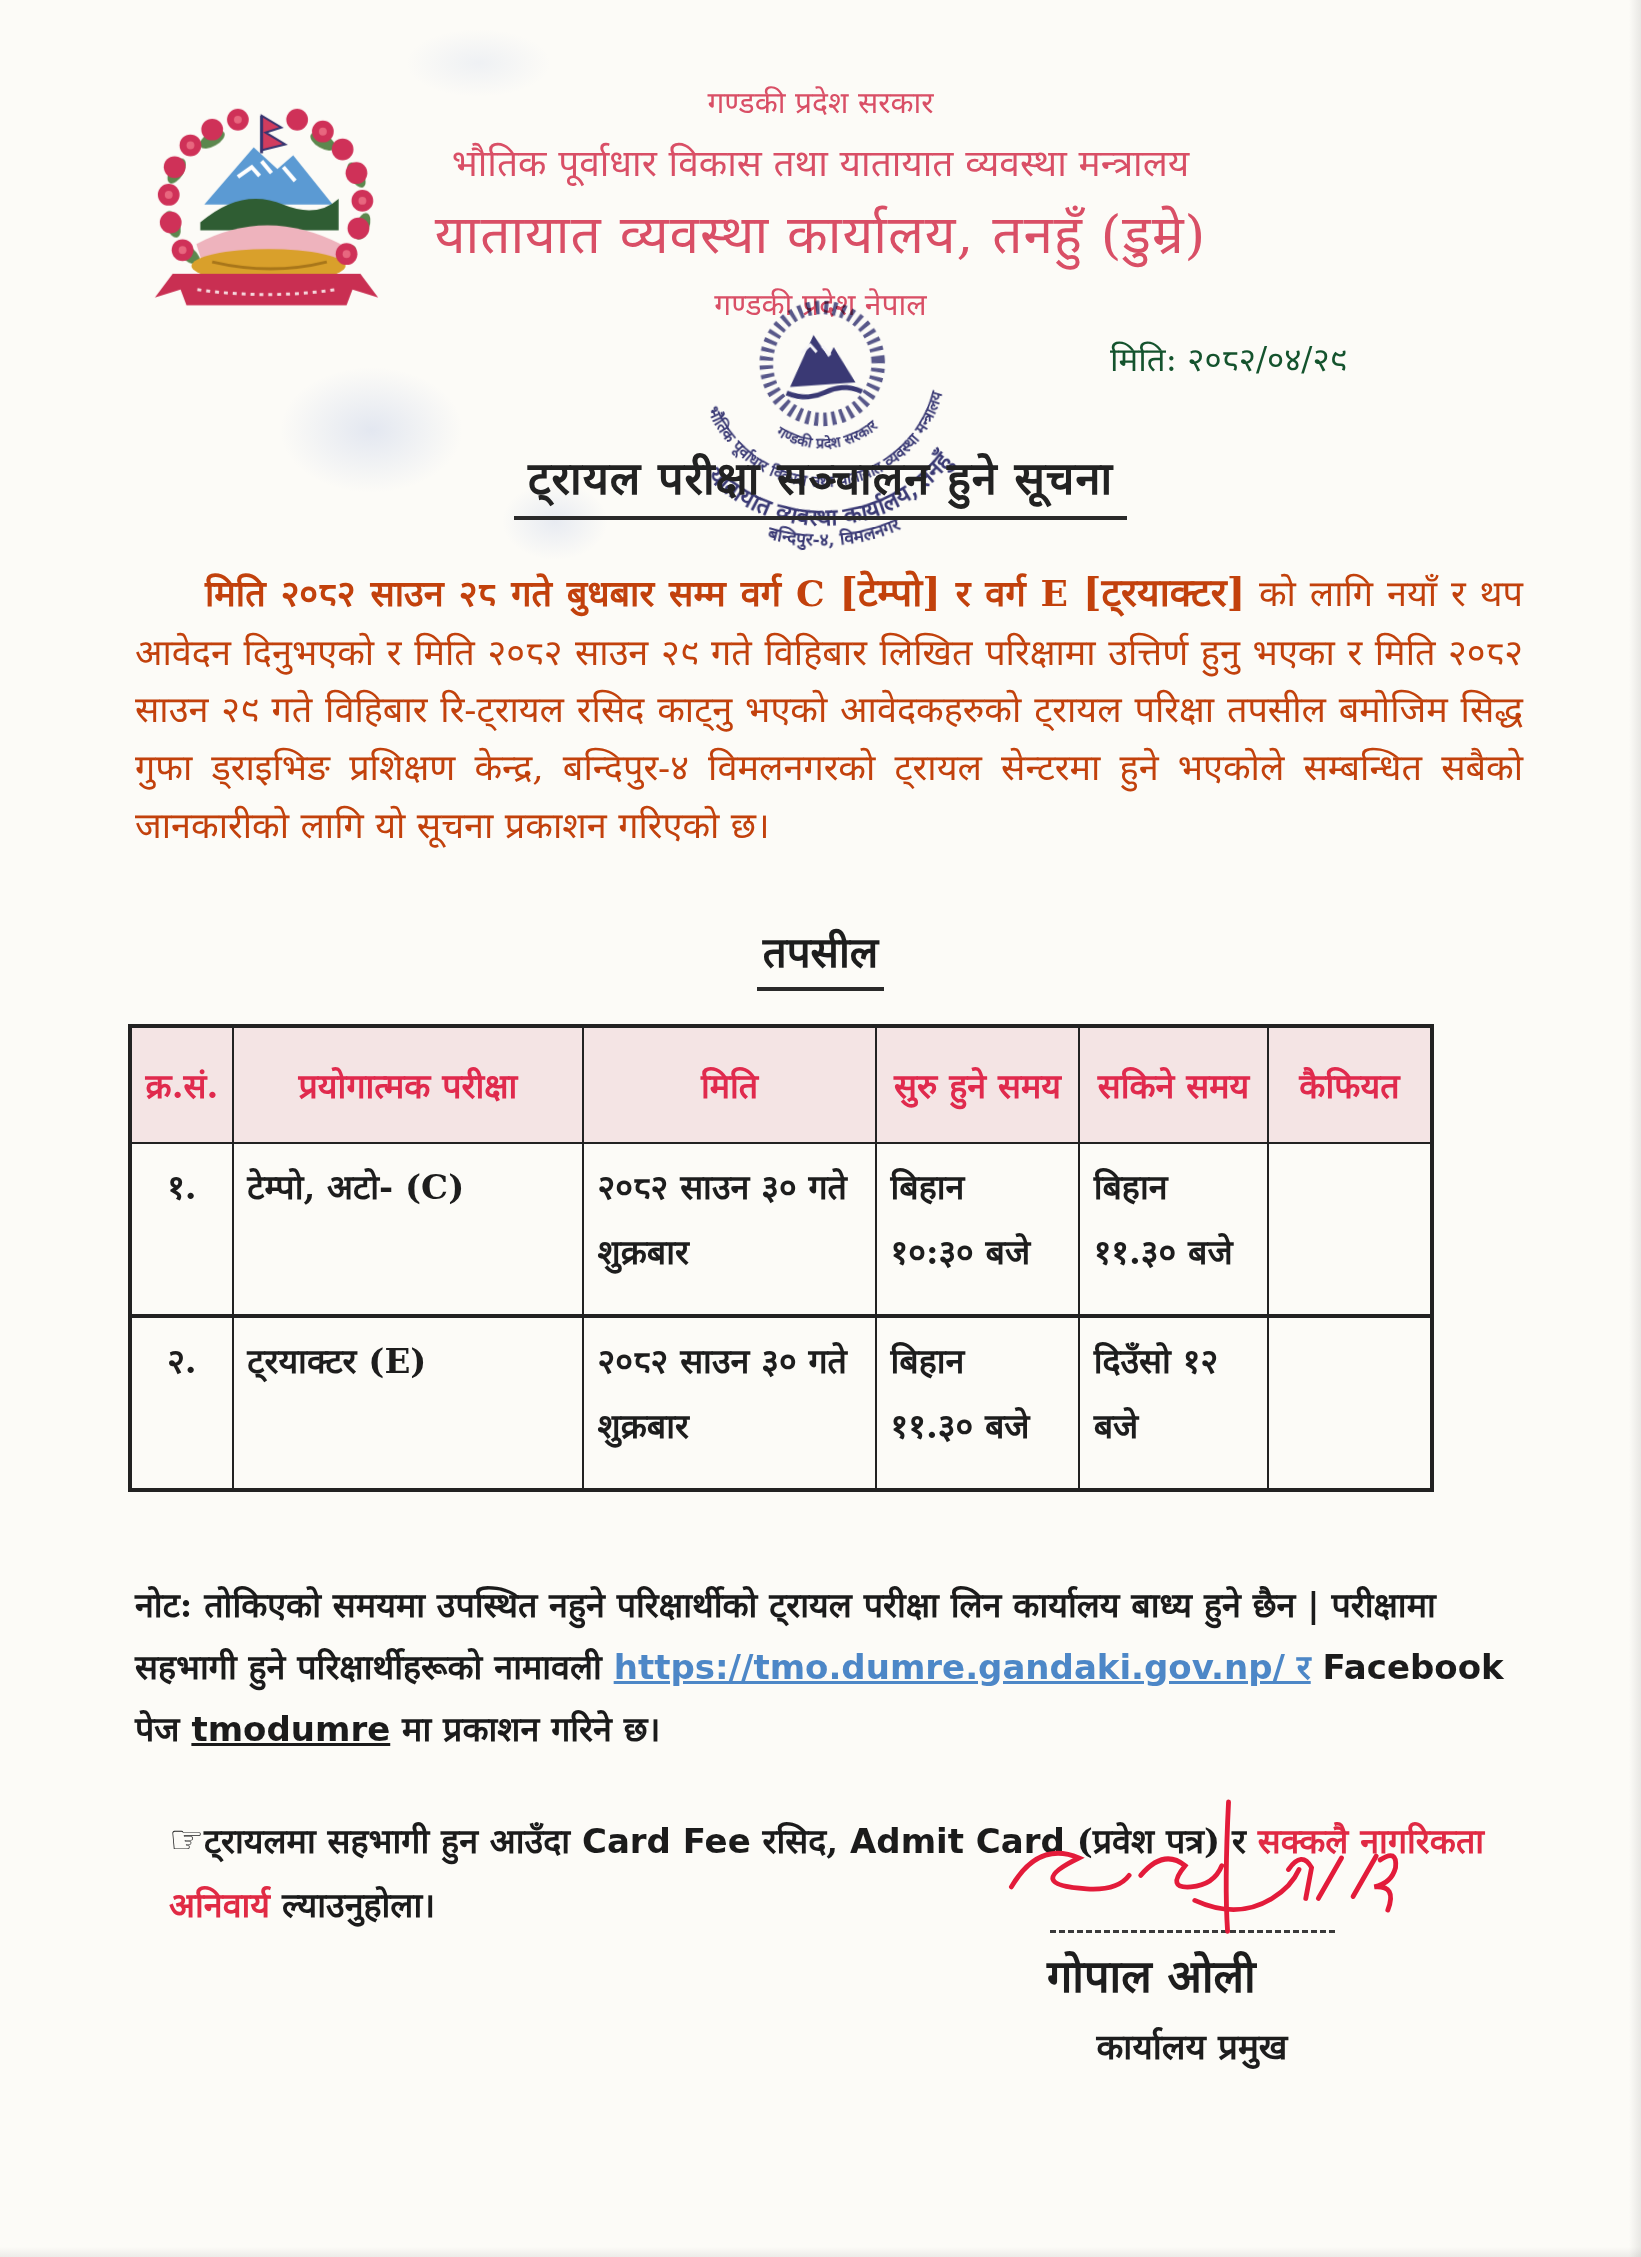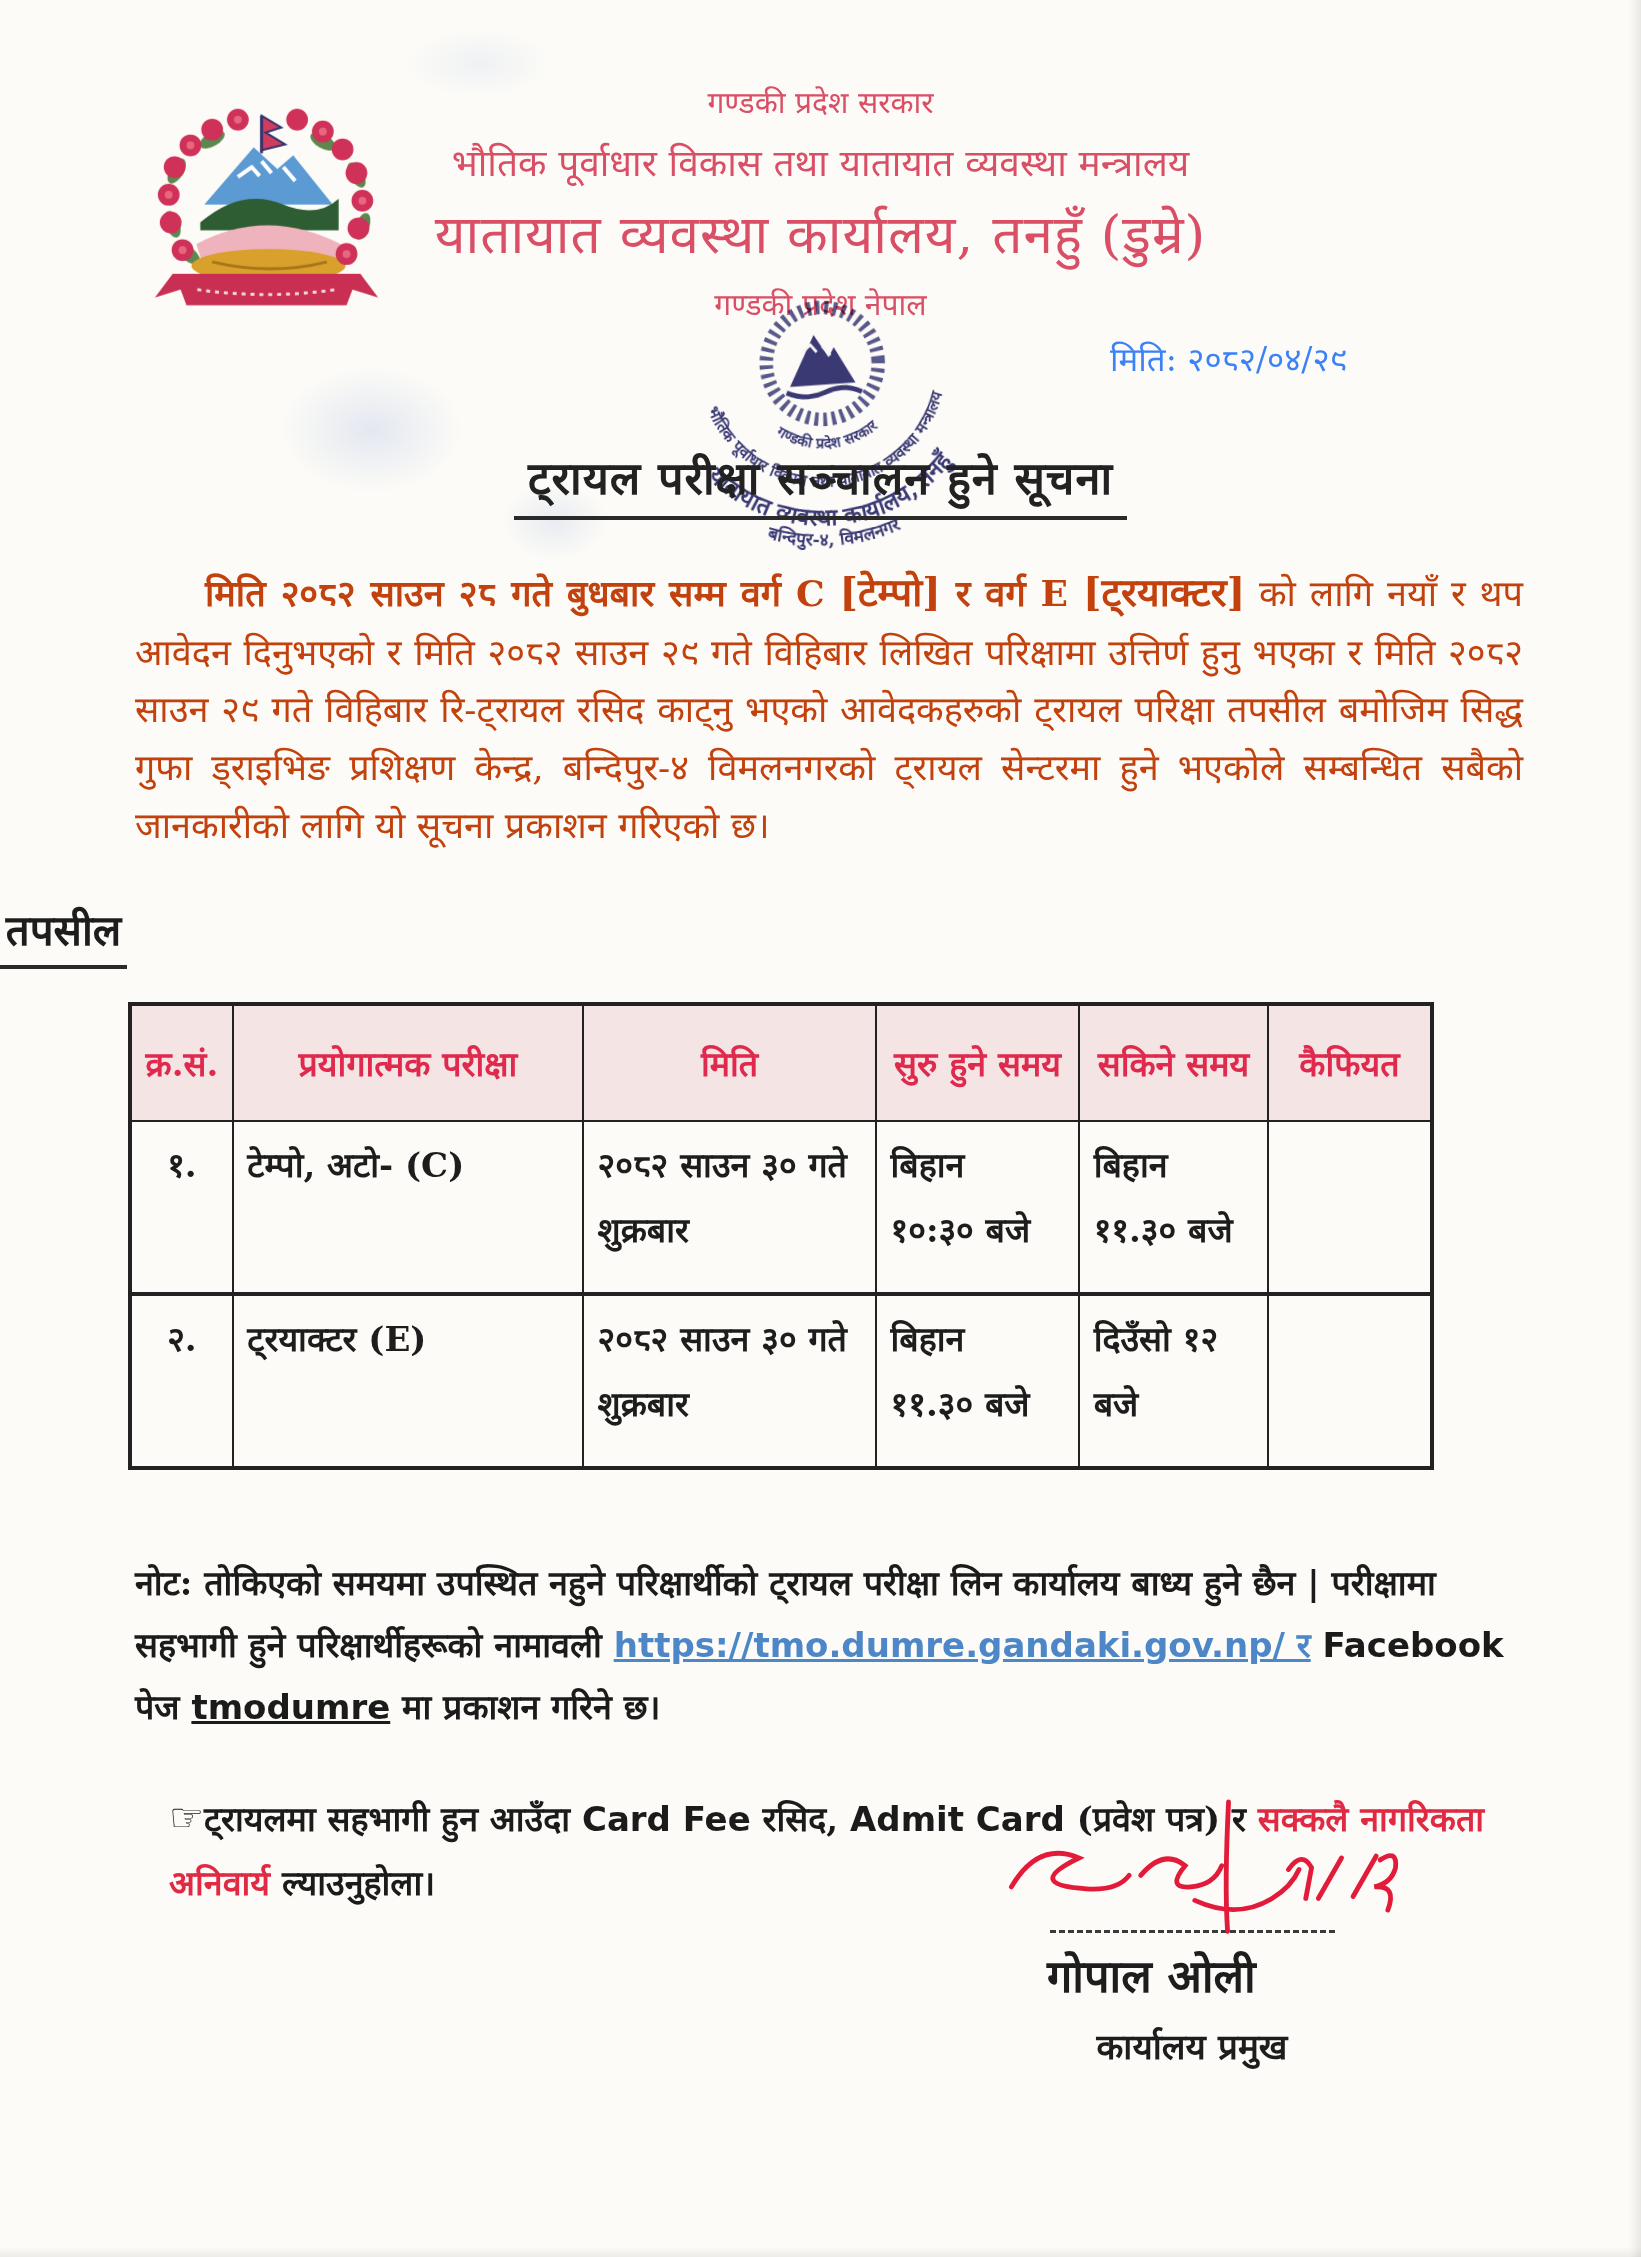--- a/index.html
+++ b/index.html
@@ -24,35 +24,35 @@
   .smudge3{left:406px;top:29px;width:145px;height:68px;
     background:radial-gradient(closest-side,rgba(120,150,215,.10),rgba(120,150,215,0));}
 
   .header{padding-top:81px;text-align:center;color:#d94f66;}
   .hline1{font-size:30px;margin-bottom:13.5px;}
   .hline2{font-size:37px;margin-bottom:9.7px;}
   .hline3{font-size:53px;margin-bottom:13.5px;letter-spacing:1px;text-align:center;}
   .hline4{font-size:30px;}
 
   .emblem{position:absolute;left:143px;top:104px;width:247px;height:216px;}
-  .issue-date{position:absolute;left:1110px;top:336px;font-size:33px;color:#3b82f6;}
+  .issue-date{position:absolute;left:1110px;top:336px;font-size:33px;color:#14532d;}
 
   .stamp{position:absolute;left:591px;top:288px;width:473px;height:301px;
     transform:rotate(-4deg);opacity:.93;mix-blend-mode:multiply;pointer-events:none;}
 
   .title-wrap{text-align:center;margin-top:122px;position:relative;z-index:2;}
   .notice-title{display:inline-block;font-size:45px;font-weight:bold;color:#222;
     border-bottom:4.8px solid #2a2a2a;padding:0 13.5px 9.7px 13.5px;letter-spacing:1px;}
 
   .body-para{margin:41px 118px 0 135px;font-size:36px;line-height:1.60;
     text-align:justify;text-indent:70px;color:#c2410c;}
   .seg-bold{font-weight:bold;}
   .bracketed{font-weight:bold;font-size:39px;}
 
-  .tapsil-wrap{text-align:left;margin-top:46px;}
+  .tapsil-wrap{text-align:center;margin-top:68px;}
   .tapsil{display:inline-block;font-size:42px;font-weight:bold;
     border-bottom:4.8px solid #2a2a2a;padding:0 5.8px 7.7px 5.8px;}
 
   table.schedule{border-collapse:collapse;margin:33px 0 6px 128px;width:1306px;
     border:4.8px solid #222;table-layout:fixed;}
   table.schedule th{background:#f4e4e4;color:#e02a4d;font-size:34px;font-weight:bold;
     border:2.9px solid #222;height:106px;padding:3.9px 7.7px;}
   table.schedule td{border:2.9px solid #222;height:147px;vertical-align:top;
     font-size:34px;font-weight:600;padding:11.6px 13.5px;white-space:pre-line;line-height:1.9;}
   td.c-sn{text-align:center;}

